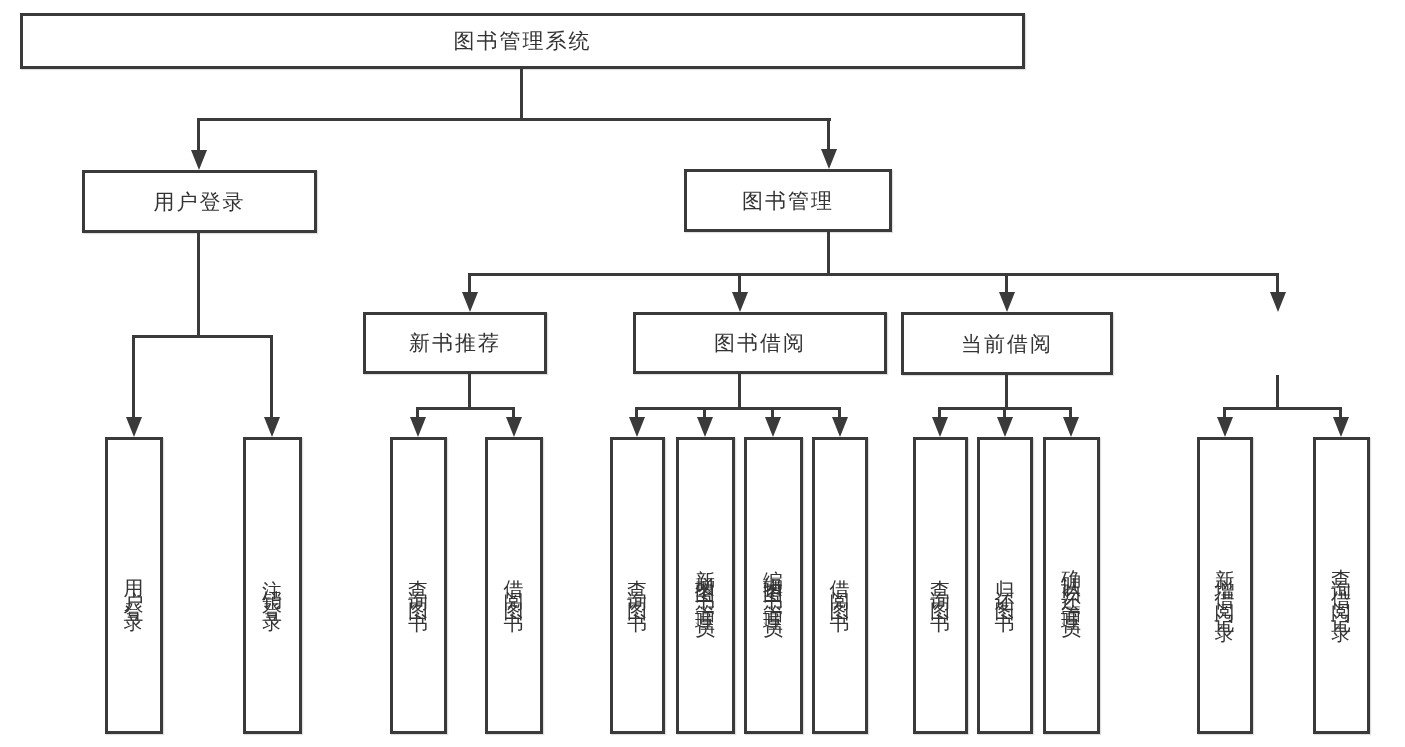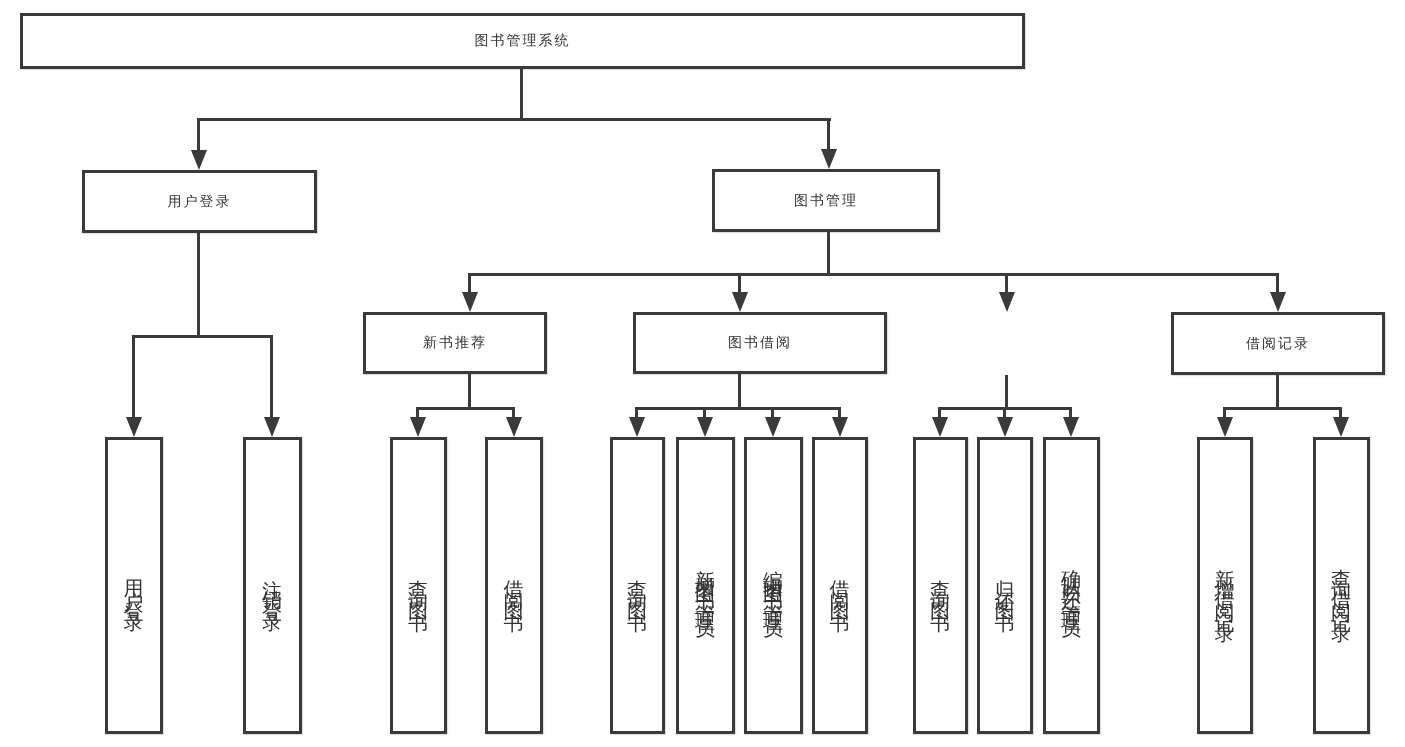--- a/index.html
+++ b/index.html
@@ -19,21 +19,21 @@
   }
   .box{
     position:absolute;
     box-sizing:border-box;
     background:#fff;
     border:3px solid var(--line);
     display:flex;align-items:center;justify-content:center;
     box-shadow:1px 1px 1px rgba(0,0,0,0.12);
   }
   .box.h span{
-    font-size:14px;letter-spacing:2px;color:var(--text);white-space:nowrap;
+    font-size:21px;letter-spacing:2px;color:var(--text);white-space:nowrap;
   }
   .box.v span{
     writing-mode:vertical-rl;
     text-orientation:mixed;
     font-size:20px;
     letter-spacing:11px;
     color:var(--text);
     line-height:1;
   }
   .box.v span.tight{letter-spacing:7px;}
@@ -61,32 +61,32 @@
 
 <div id="canvas">
 
   <div class="box h" style="left:20px;top:13px;width:1005px;height:56px;">
     <span>图书管理系统</span>
   </div>
 
   <div class="box h" style="left:82px;top:170px;width:235px;height:63px;">
     <span>用户登录</span>
   </div>
-  <div class="box h" style="left:712px;top:169px;width:228px;height:63px;">
+  <div class="box h" style="left:684px;top:169px;width:208px;height:63px;">
     <span>图书管理</span>
   </div>
 
   <div class="box h" style="left:363px;top:312px;width:184px;height:62px;">
     <span>新书推荐</span>
   </div>
   <div class="box h" style="left:633px;top:312px;width:254px;height:62px;">
     <span>图书借阅</span>
   </div>
-  <div class="box h" style="left:1171px;top:312px;width:214px;height:63px;">
-    <span>借阅记录</span>
+  <div class="box h" style="left:901px;top:312px;width:212px;height:63px;">
+    <span>当前借阅</span>
   </div>
 
   <div class="box v" style="left:105px;top:437px;width:58px;height:297px;">
     <span>用户登录</span>
   </div>
   <div class="box v" style="left:243px;top:437px;width:59px;height:297px;">
     <span>注销登录</span>
   </div>
   <div class="box v" style="left:390px;top:437px;width:57px;height:297px;">
     <span>查询图书</span>

